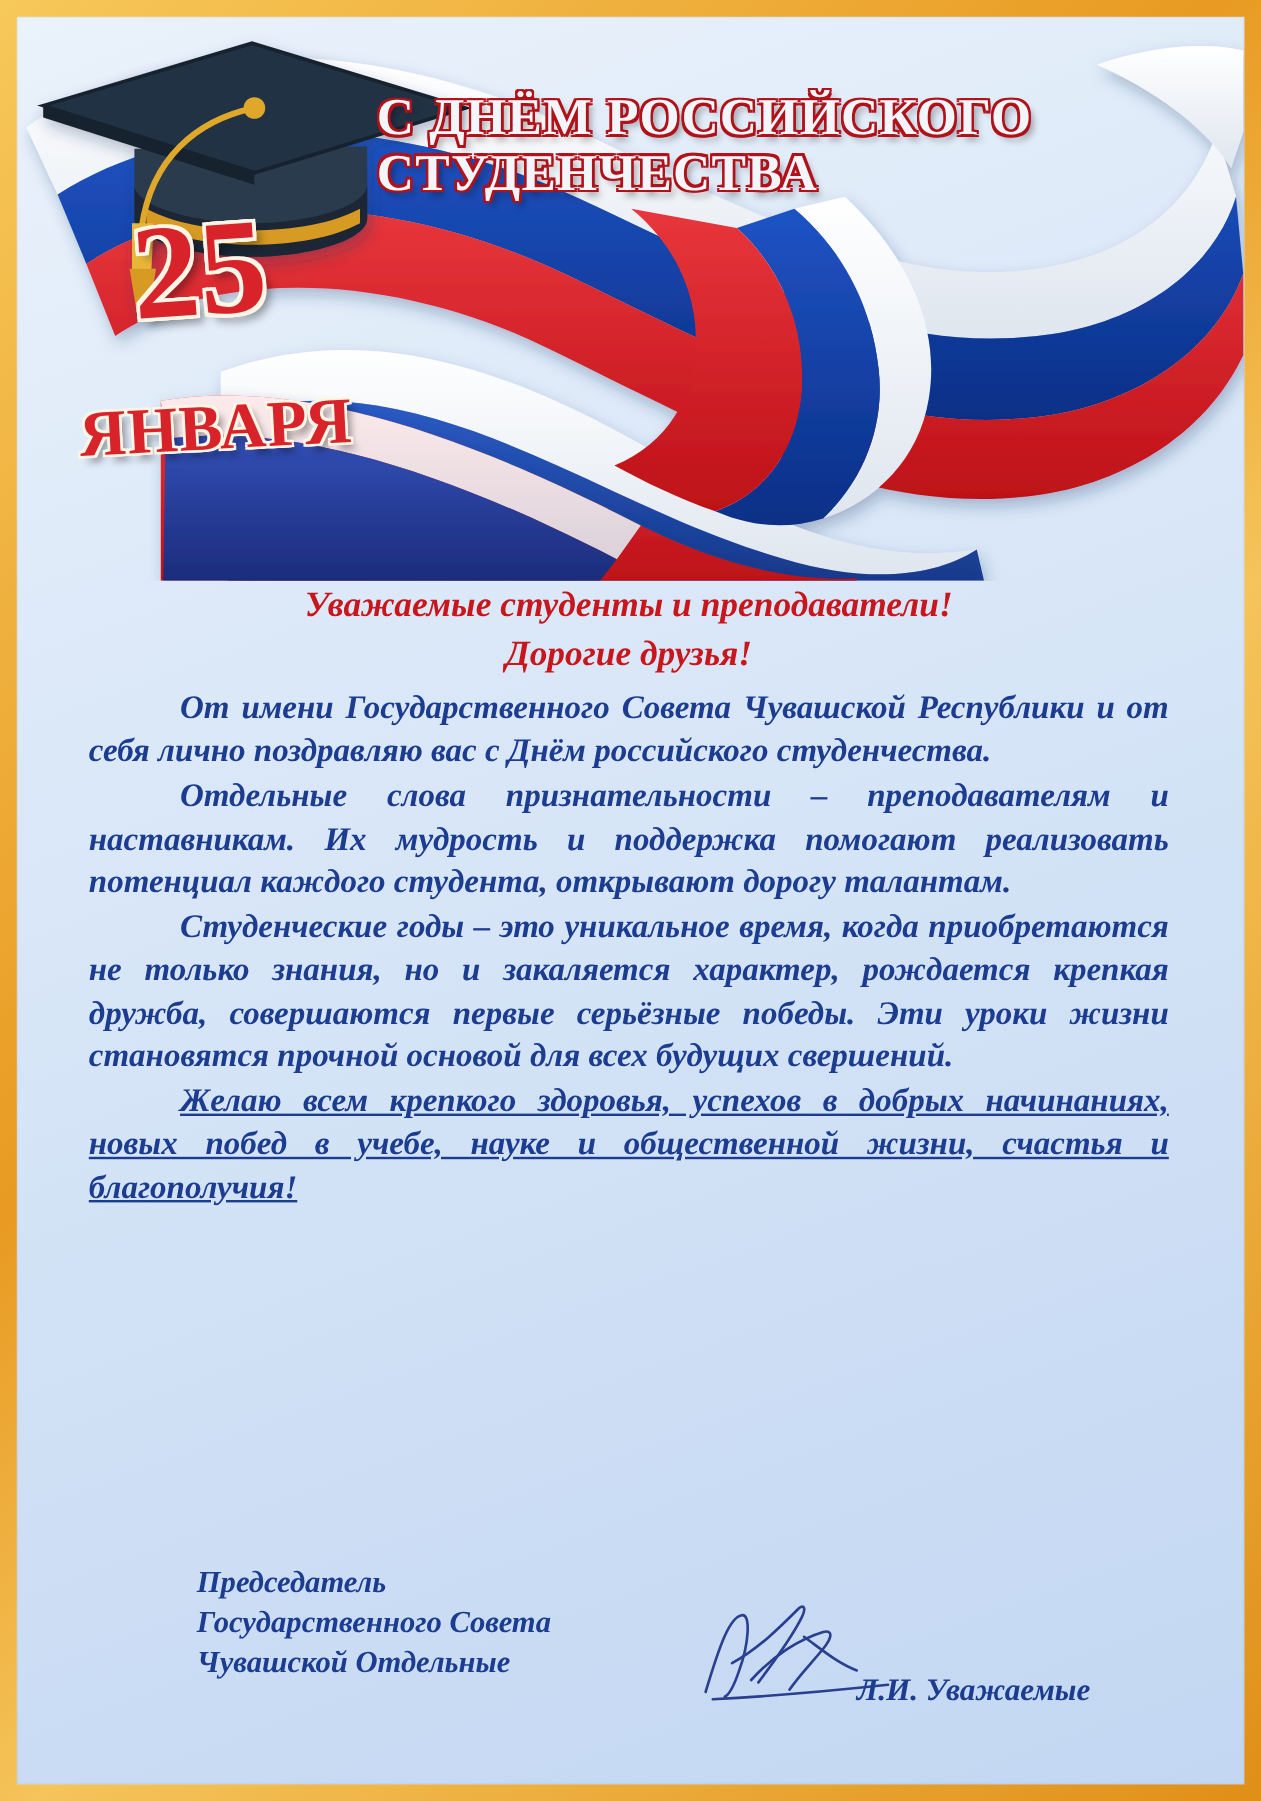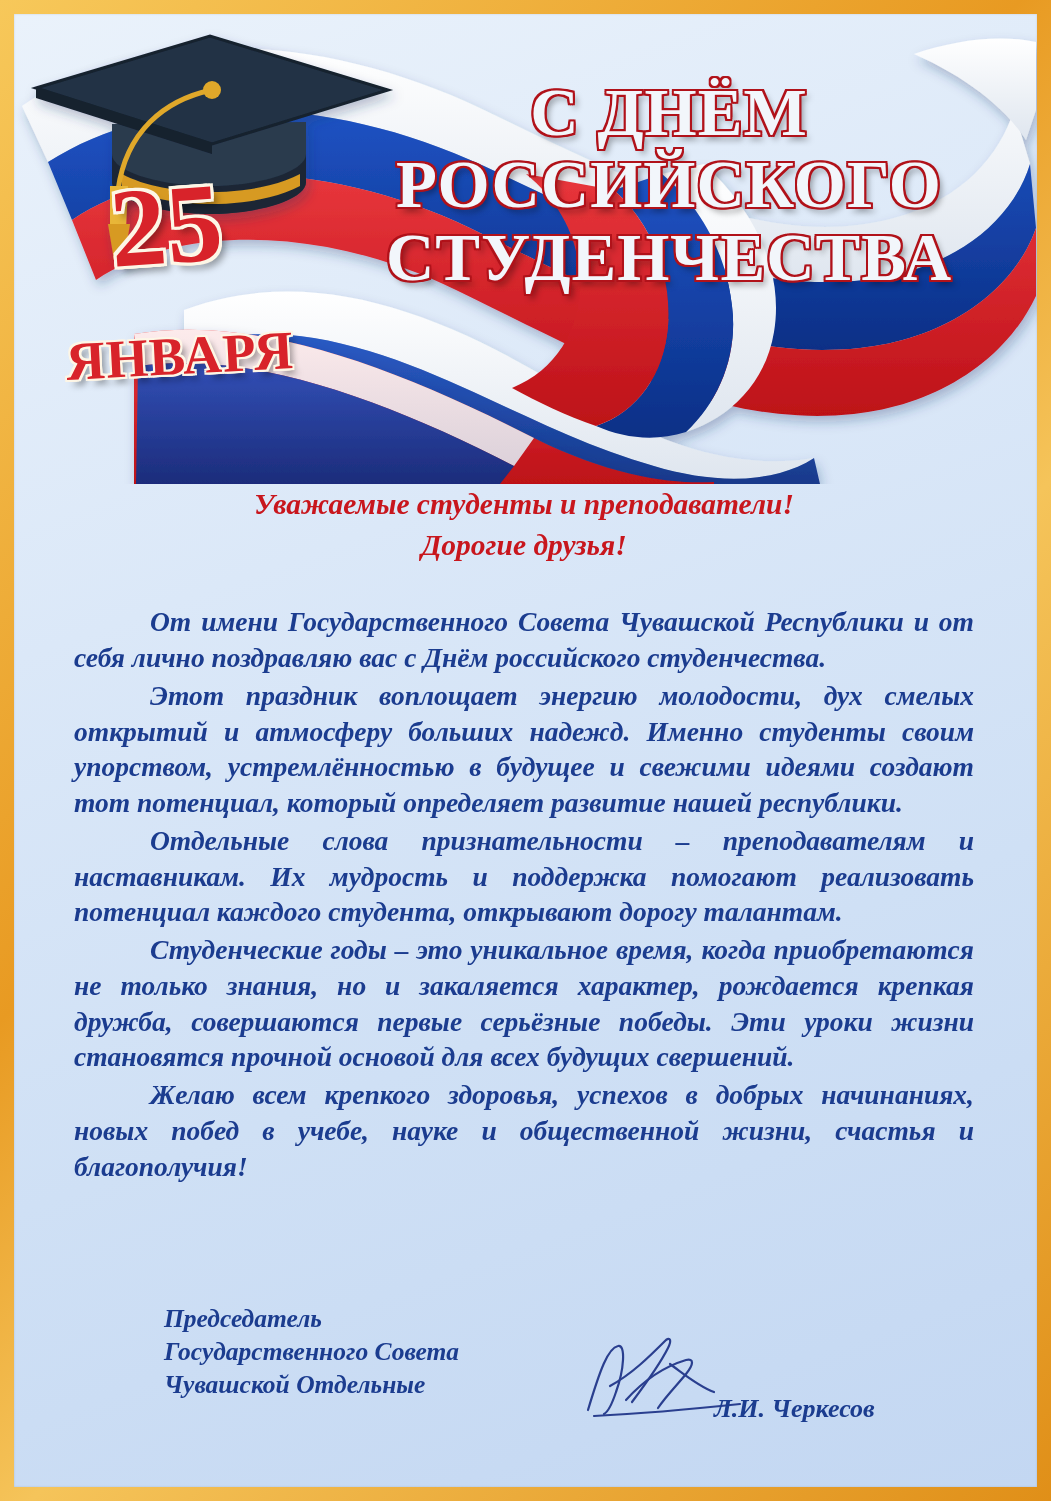--- a/index.html
+++ b/index.html
@@ -49,24 +49,23 @@
     pointer-events: none;
   }
   .ribbon-wrap svg { display: block; }
 
   
   .header-title {
     position: absolute;
     left: 300px;
     top: 62px;
     width: 710px;
-    text-align: center;
-    font-family: "Liberation Serif", serif;
-    font-weight: bold;
-    font-size: 67px;
+    font-family: "Liberation Serif", serif;
+    font-weight: bold;
+    font-size: 43px;
     line-height: 1.08;
     letter-spacing: 1px;
     color: #f2f6fb;
     text-transform: uppercase;
     text-shadow:
       2px 0 0 #b1121a, -2px 0 0 #b1121a, 0 2px 0 #b1121a, 0 -2px 0 #b1121a,
       2px 2px 0 #b1121a, -2px 2px 0 #b1121a, 2px -2px 0 #b1121a, -2px -2px 0 #b1121a,
       4px 5px 6px rgba(0,0,0,.35);
     white-space: pre-line;
     z-index: 6;
@@ -116,33 +115,33 @@
     color: #14307a;
   }
   .salutation {
     text-align: center;
     color: #c8161d;
     font-style: italic;
     font-weight: bold;
     font-size: 29.5px;
     line-height: 1.38;
     white-space: pre-line;
-    margin-bottom: 39px;
+    margin-bottom: 6px;
   }
   .para {
     font-style: italic;
     font-weight: bold;
     font-size: 27.5px;
     line-height: 1.30;
     text-align: justify;
     text-indent: 76px;
     color: #1b3c8f;
     margin: 0 0 2px 0;
   }
-  .para:last-of-type { margin-bottom: 0; }
+  .para:last-of-type { margin-bottom: 0; text-decoration: underline; }
 
   .signature-block {
     position: absolute;
     left: 60px;
     top: 1288px;
     width: 910px;
     height: 160px;
   }
   .sig-role {
     position: absolute;
@@ -263,35 +262,34 @@
 
     <div class="header-title">С ДНЁМ РОССИЙСКОГО
 СТУДЕНЧЕСТВА</div>
     <div class="day-number">25</div>
     <div class="day-month">ЯНВАРЯ</div>
 
     <div class="letter">
       <div class="salutation">Уважаемые студенты и преподаватели!
 Дорогие друзья!</div>
       <p class="para">От имени Государственного Совета Чувашской Республики и от себя лично поздравляю вас с Днём российского студенчества.</p>
-      <p class="para">Этот праздник воплощает энергию молодости, дух смелых открытий и атмосферу больших надежд. Именно студенты своим упорством, устремлённостью в будущее и свежими идеями создают тот потенциал, который определяет развитие нашей республики.</p>
       <p class="para">Отдельные слова признательности – преподавателям и наставникам. Их мудрость и поддержка помогают реализовать потенциал каждого студента, открывают дорогу талантам.</p>
       <p class="para">Студенческие годы – это уникальное время, когда приобретаются не только знания, но и закаляется характер, рождается крепкая дружба, совершаются первые серьёзные победы. Эти уроки жизни становятся прочной основой для всех будущих свершений.</p>
       <p class="para">Желаю всем крепкого здоровья, успехов в добрых начинаниях, новых побед в учебе, науке и общественной жизни, счастья и благополучия!</p>
     </div>
 
     <div class="signature-block">
       <div class="sig-role">Председатель
 Государственного Совета
 Чувашской Отдельные</div>
       <svg class="sig-scribble" viewBox="0 0 180 96">
         <g fill="none" stroke="#2a3f8f" stroke-width="2.2" stroke-linecap="round">
           <path d="M14,80 C26,40 34,18 44,16 C52,14 50,40 42,62 C38,74 34,82 30,84"></path>
           <path d="M36,56 C58,44 76,26 92,10 C96,7 98,10 94,18 C86,34 70,56 58,72"></path>
           <path d="M52,70 C70,50 92,36 112,30 C120,28 120,34 112,44 C104,54 92,66 84,78"></path>
           <path d="M96,34 C110,44 124,56 140,62"></path>
           <path d="M20,86 C60,84 110,80 166,74"></path>
         </g>
       </svg>
-      <div class="sig-name">Л.И. Черкесов</div>
+      <div class="sig-name">Л.И. Уважаемые</div>
     </div>
   </div>
 </div>
 
 </body></html>

